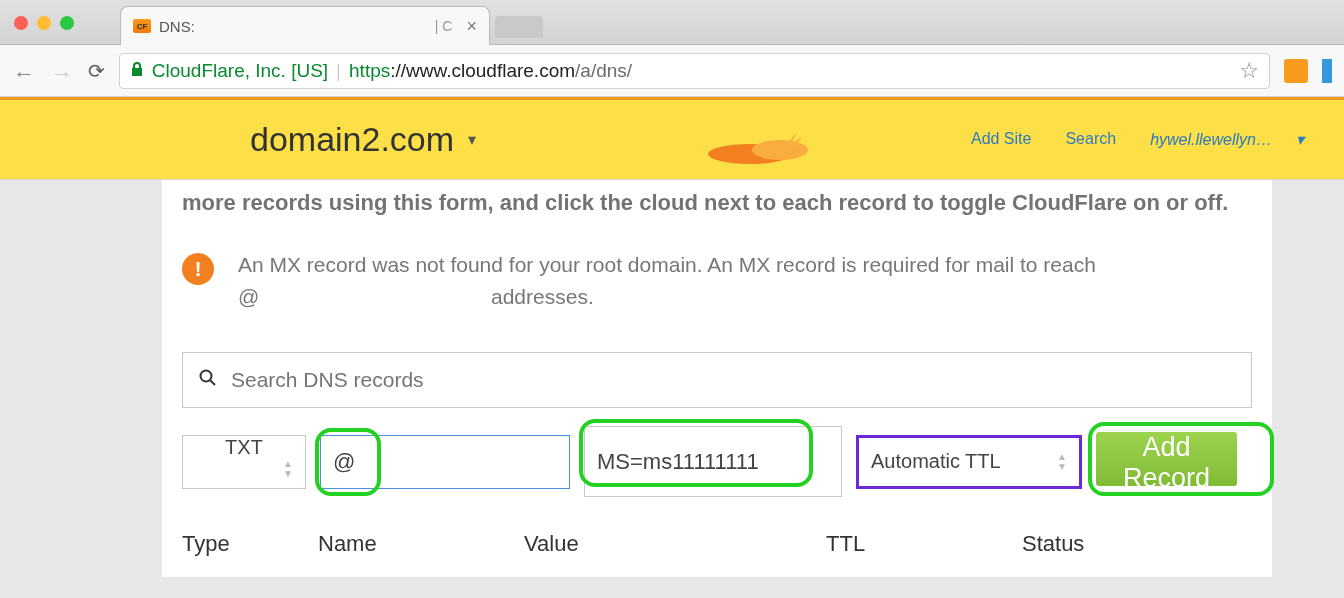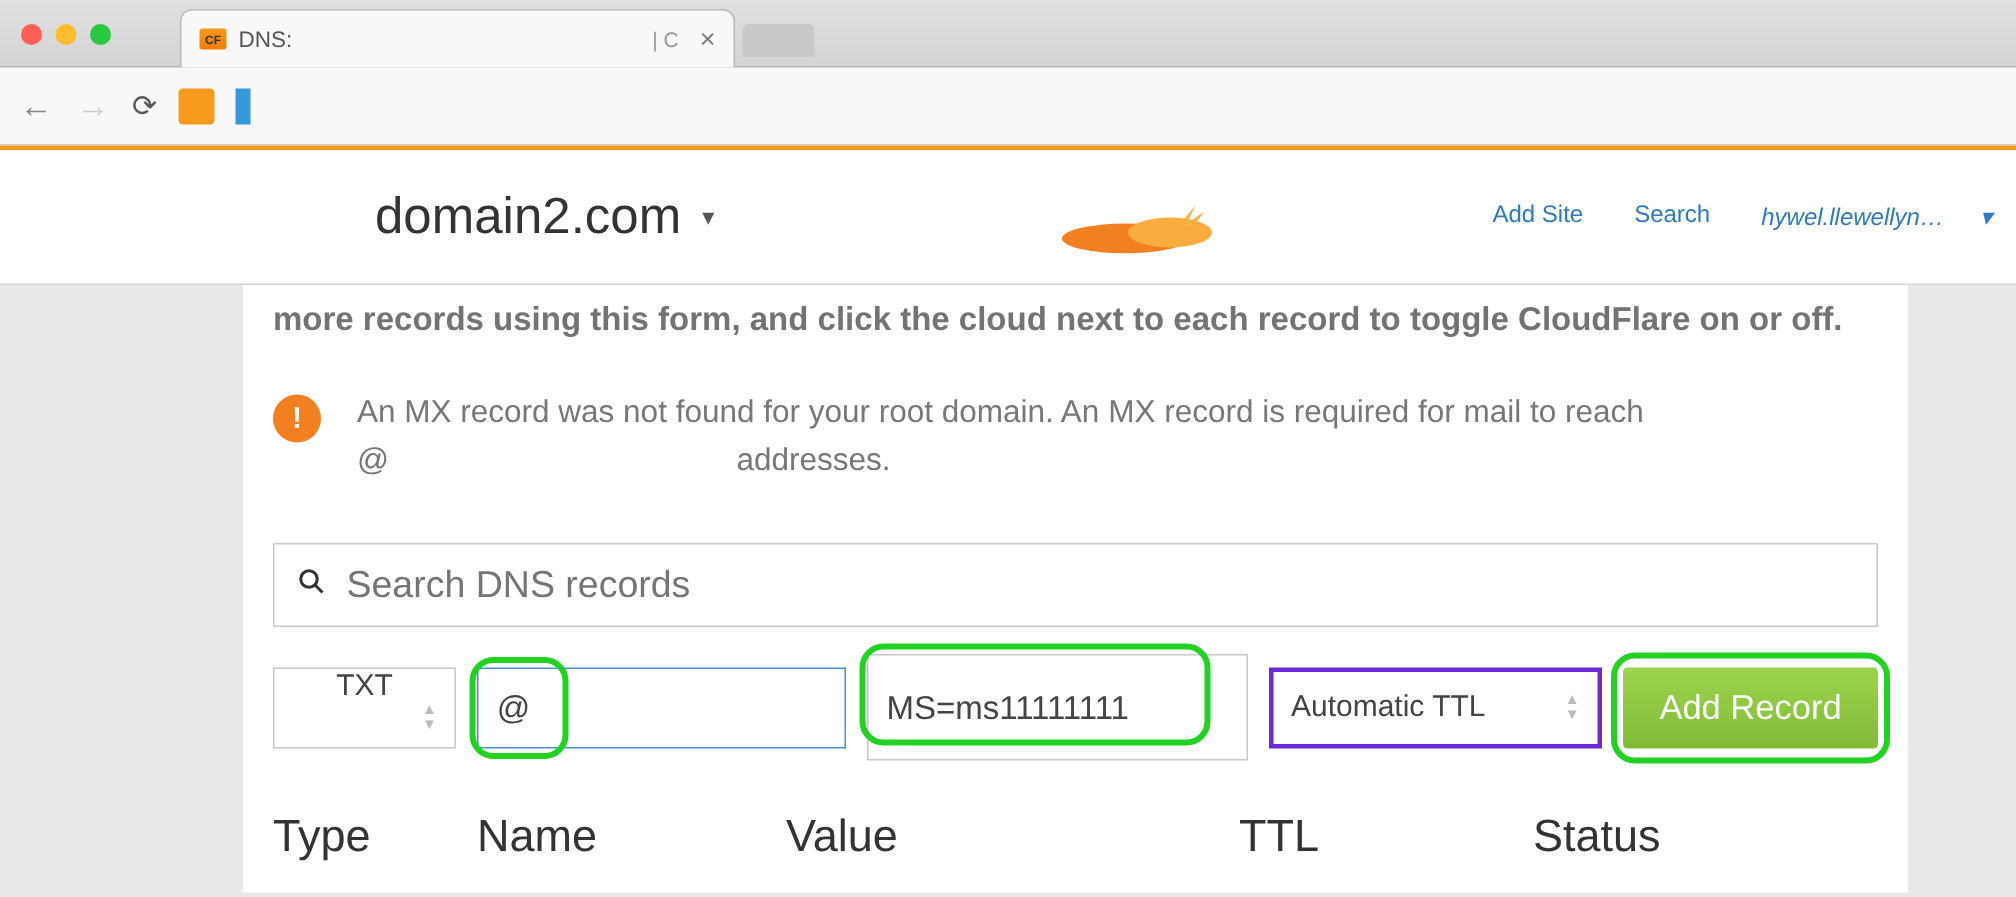--- a/index.html
+++ b/index.html
@@ -143,25 +143,25 @@
 .ext-icon2 {
   width: 10px;
   height: 24px;
   background: #3498db;
 }
 .orange-line {
   height: 3px;
   background: #f79a1e;
 }
 .cf-header {
-  background: #ffffff;
-  height: 90px;
-  display: flex;
-  align-items: center;
-  padding: 0 16px 0 250px;
+  background: #fde047;
+  height: 80px;
+  display: flex;
+  align-items: center;
+  padding: 0 40px 0 250px;
   border-bottom: 1px solid #d6d6d6;
   position: relative;
 }
 .domain-selector {
   font-size: 34px;
   font-weight: 400;
   color: #333;
   display: flex;
   align-items: center;
   gap: 14px;
@@ -246,21 +246,21 @@
   padding: 0 16px;
   gap: 14px;
 }
 .search-icon {
   color: #555;
   font-size: 18px;
 }
 .search-input {
   border: none;
   outline: none;
-  font-size: 25px;
+  font-size: 21px;
   color: #4d7c0f;
   width: 100%;
 }
 .add-record-row {
   display: flex;
   gap: 14px;
   margin-top: 18px;
   align-items: center;
 }
 .type-select {
@@ -337,36 +337,36 @@
   padding: 0 12px;
   font-size: 20px;
   color: #444;
   cursor: pointer;
 }
 .add-btn-wrap {
   position: relative;
 }
 .add-btn {
   height: 54px;
-  width: 170px;
+  width: 141px;
   background: #8cc63f;
   background: linear-gradient(#9dd34d, #80bb36);
   color: #fff;
-  font-size: 23px;
+  font-size: 27px;
   border: none;
   border-radius: 3px;
   cursor: pointer;
 }
 .hb-btn {
   left: -8px; top: -10px; width: 186px; height: 74px;
 }
 .table-header {
   display: flex;
   margin-top: 34px;
-  font-size: 30px;
+  font-size: 22px;
   color: #333;
 }
 .th-type { width: 136px; }
 .th-name { width: 206px; }
 .th-value { width: 302px; }
 .th-ttl { width: 196px; }
 .th-status { flex: 1; }
 </style>
 </head>
 <body>
@@ -383,20 +383,33 @@
     <span class="tab-spinner">| C</span>
     <span class="tab-close">×</span>
   </div>
   <div class="ghost-tab"></div>
 </div>
 
 <div class="toolbar">
   <span class="nav-arrow">←</span>
   <span class="nav-arrow disabled">→</span>
   <span class="reload">⟳</span>
+  <div class="addr-bar">
+    <span class="lock-icon">
+      <svg width="14" height="16" viewBox="0 0 14 16">
+          <path fill="#0a8a2e" d="M11 7V5a4 4 0 10-8 0v2H2v8h10V7h-1zm-6-2a2 2 0 114 0v2H5V5z"></path>
+        </svg>
+    </span>
+    <span><span class="ev-name">CloudFlare, Inc. [US]</span></span>
+    <span style="color:#ccc">|</span>
+    <span>
+      <span class="url-proto">https</span><span class="url-host">://www.cloudflare.com</span><span class="url-path">/a/dns/</span>
+    </span>
+    <span class="star" style="margin-left:auto">☆</span>
+  </div>
   <div class="ext-icon"></div>
   <div class="ext-icon2"></div>
 </div>
 
 <div class="orange-line"></div>
 
 <div class="cf-header">
   <div class="domain-selector">
     <span>domain2.com</span>
     <span class="domain-caret">▾</span>

